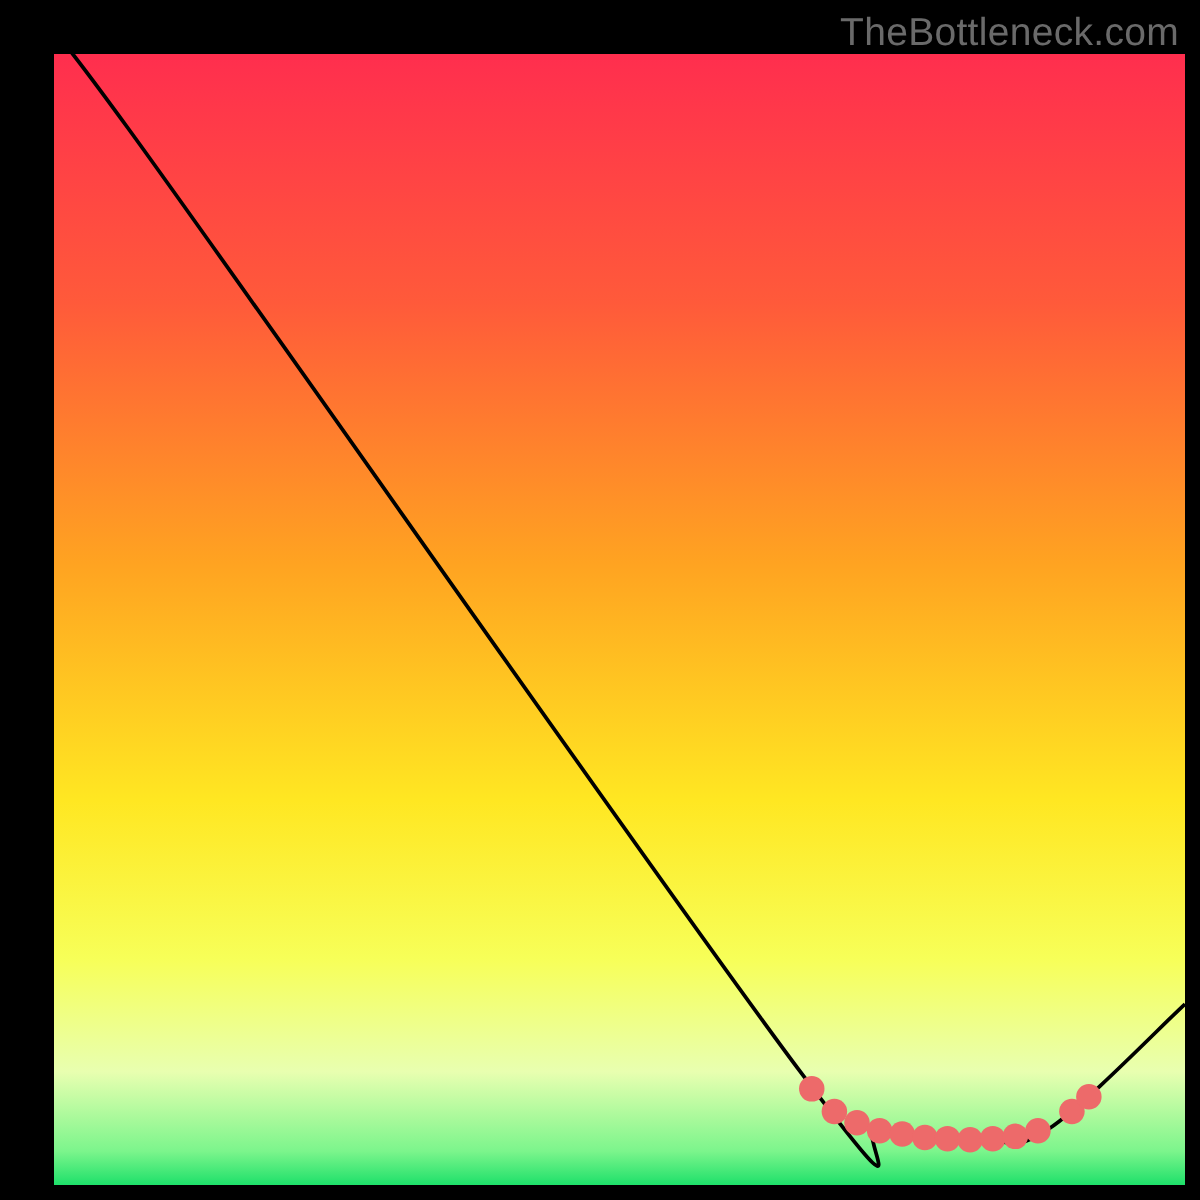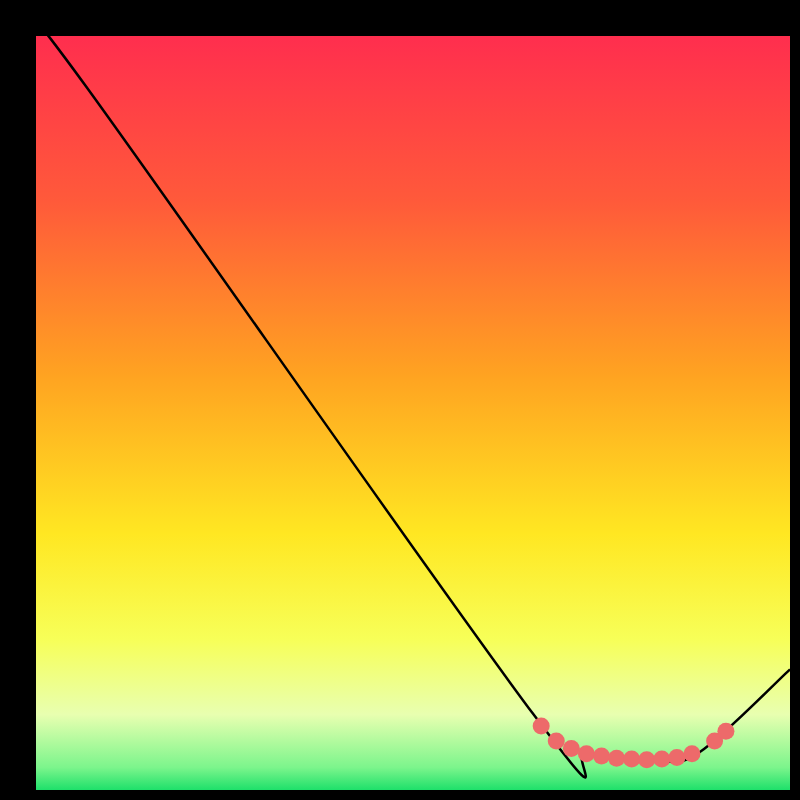--- a/index.html
+++ b/index.html
@@ -29,20 +29,21 @@
   svg.plot {
     position: absolute;
     top: 0;
     left: 0;
   }
 </style>
 </head>
 <body>
 
 <div class="stage">
+  <div class="watermark">TheBottleneck.com</div>
 
   <svg class="plot" width="800" height="800" viewBox="0 0 800 800">
     <defs>
       <linearGradient id="bg-grad" x1="0" y1="0" x2="0" y2="1">
           <stop offset="0%" stop-color="#FF2E4E"></stop>
           <stop offset="22%" stop-color="#FF5A3A"></stop>
           <stop offset="45%" stop-color="#FFA321"></stop>
           <stop offset="66%" stop-color="#FFE722"></stop>
           <stop offset="80%" stop-color="#F7FF58"></stop>
           <stop offset="90%" stop-color="#E8FFB0"></stop>

